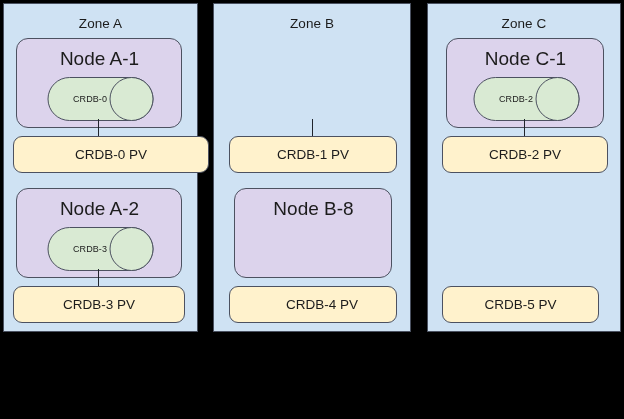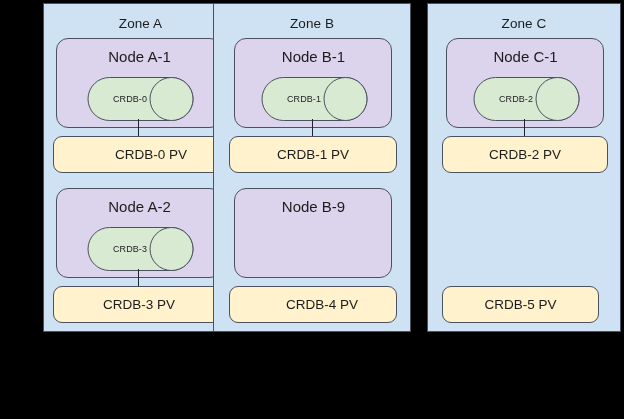--- a/index.html
+++ b/index.html
@@ -50,21 +50,21 @@
     border: 1px solid #4c5160;
     border-radius: 12px;
     box-sizing: border-box;
   }
   .node-title {
     position: absolute;
     left: 1px;
     right: 0;
     top: 9px;
     text-align: center;
-    font-size: 15px;
+    font-size: 19px;
     color: #1c1c1c;
   }
 
   
   .cyl {
     position: absolute;
     width: 107px;
     height: 44px;
   }
   .cyl svg { display: block; }
@@ -102,21 +102,21 @@
   }
   .pv-label {
     font-size: 13.5px;
     color: #1c1c1c;
   }
 </style>
 </head>
 <body>
 
 <div id="canvas">
-    <div class="zone" style="left: 3px; width: 195px; margin-left: 40px;">
+    <div class="zone" style="left: 3px; width: 195px;">
       <div class="zone-title">Zone A</div>
       <div class="node" style="left: 12px; top: 34px; width: 166px; height: 90px;">
         <div class="node-title">Node A-1</div>
         <div class="cyl" style="left: 30px; top: 38px;">
           <svg width="107" height="44" viewBox="0 0 107 44">
             <path d="M 22.5 0.5 L 84.5 0.5 A 21.5 21.5 0 0 1 84.5 43.5 L 22.5 43.5 A 21.5 21.5 0 0 1 22.5 0.5 Z" fill="#d9ead3" stroke="#4c5160" stroke-width="1"></path>
             <circle cx="84.5" cy="22" r="21.5" fill="#d9ead3" stroke="#4c5160" stroke-width="1"></circle>
           </svg>
           <div class="cyl-label">CRDB-0</div>
         </div>
@@ -135,33 +135,23 @@
       <div class="connector" style="left: 94px; top: 265px; height: 18px;"></div>
       <div class="pv" style="left: 9px; top: 132px; width: 196px; height: 37px;">
         <span class="pv-label">CRDB-0 PV</span>
       </div>
       <div class="pv" style="left: 9px; top: 282px; width: 172px; height: 37px;">
         <span class="pv-label">CRDB-3 PV</span>
       </div>
     </div>
     <div class="zone" style="left: 213px; width: 198px;">
       <div class="zone-title">Zone B</div>
-      <div class="node" style="left: 20px; top: 34px; width: 158px; height: 90px;">
-        <div class="node-title">Node B-1</div>
-        <div class="cyl" style="left: 26px; top: 38px;">
-          <svg width="107" height="44" viewBox="0 0 107 44">
-            <path d="M 22.5 0.5 L 84.5 0.5 A 21.5 21.5 0 0 1 84.5 43.5 L 22.5 43.5 A 21.5 21.5 0 0 1 22.5 0.5 Z" fill="#d9ead3" stroke="#4c5160" stroke-width="1"></path>
-            <circle cx="84.5" cy="22" r="21.5" fill="#d9ead3" stroke="#4c5160" stroke-width="1"></circle>
-          </svg>
-          <div class="cyl-label">CRDB-1</div>
-        </div>
-      </div>
       <div class="connector" style="left: 98px; top: 115px; height: 18px;"></div>
       <div class="node" style="left: 20px; top: 184px; width: 158px; height: 90px;">
-        <div class="node-title">Node B-9</div>
+        <div class="node-title">Node B-8</div>
       </div>
       <div class="pv" style="left: 15px; top: 132px; width: 168px; height: 37px;">
         <span class="pv-label">CRDB-1 PV</span>
       </div>
       <div class="pv" style="left: 15px; top: 282px; width: 168px; height: 37px; padding-left: 18px;">
         <span class="pv-label">CRDB-4 PV</span>
       </div>
     </div>
     <div class="zone" style="left: 427px; width: 194px;">
       <div class="zone-title">Zone C</div>

